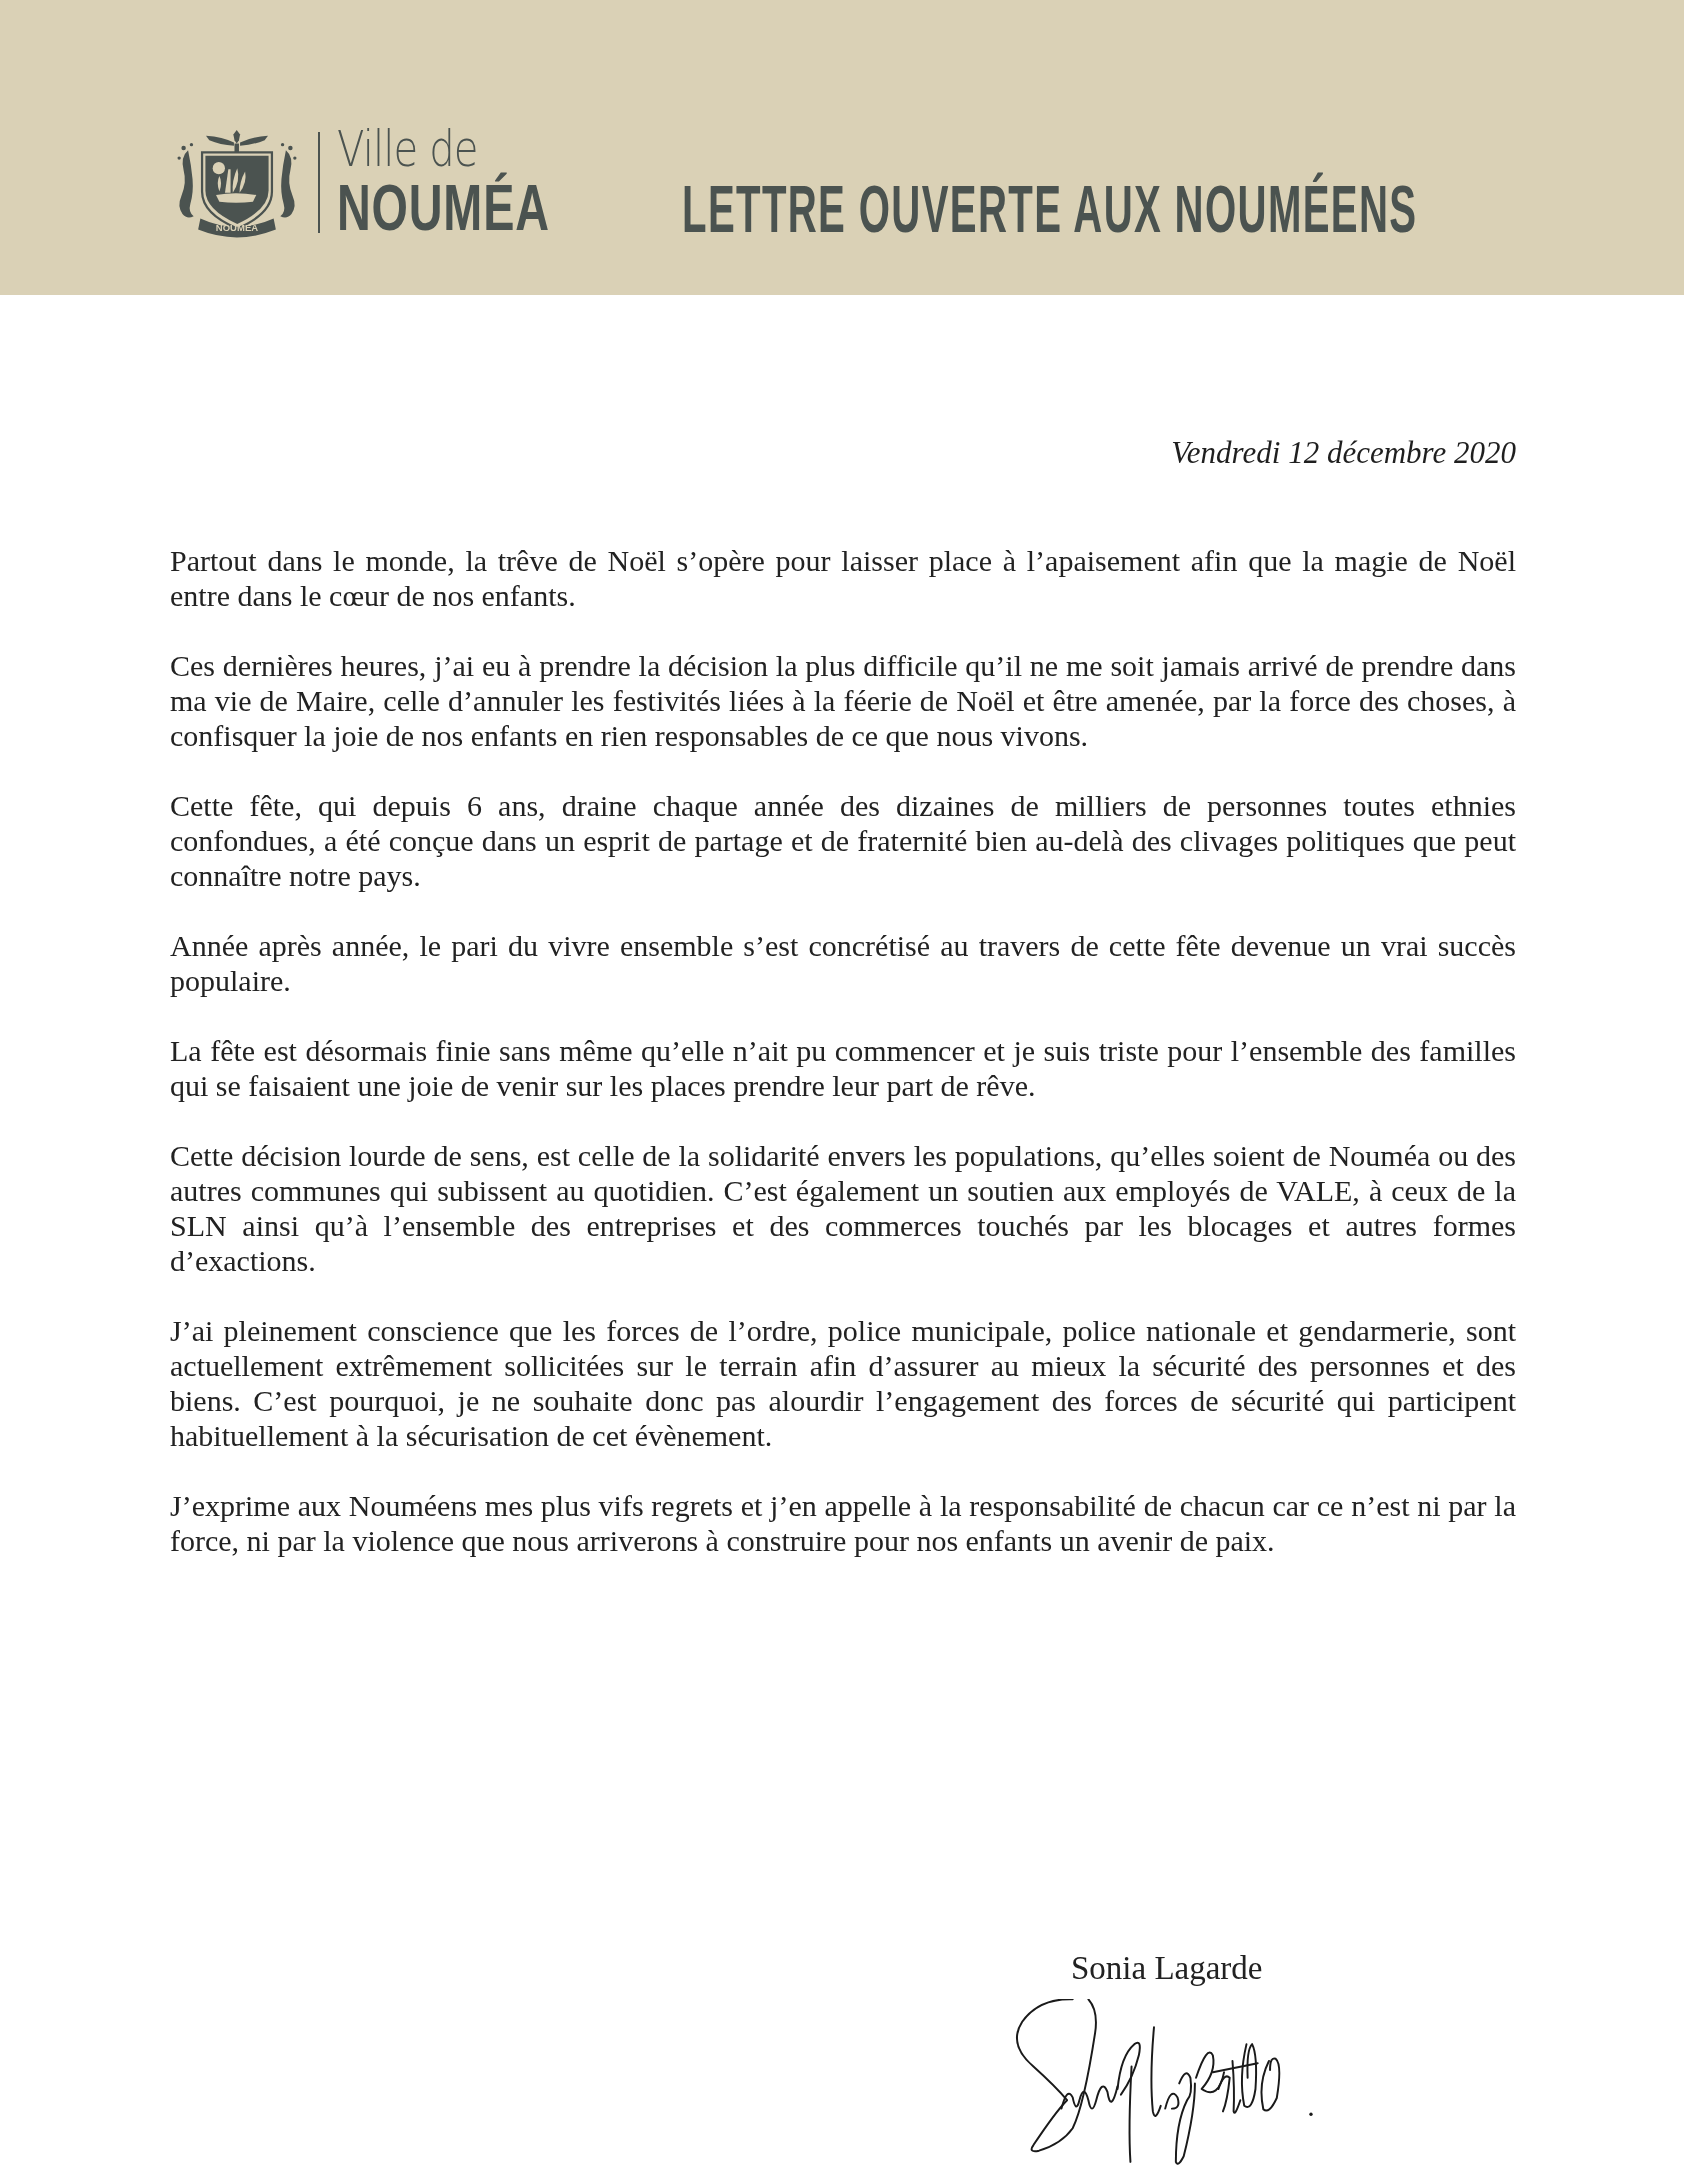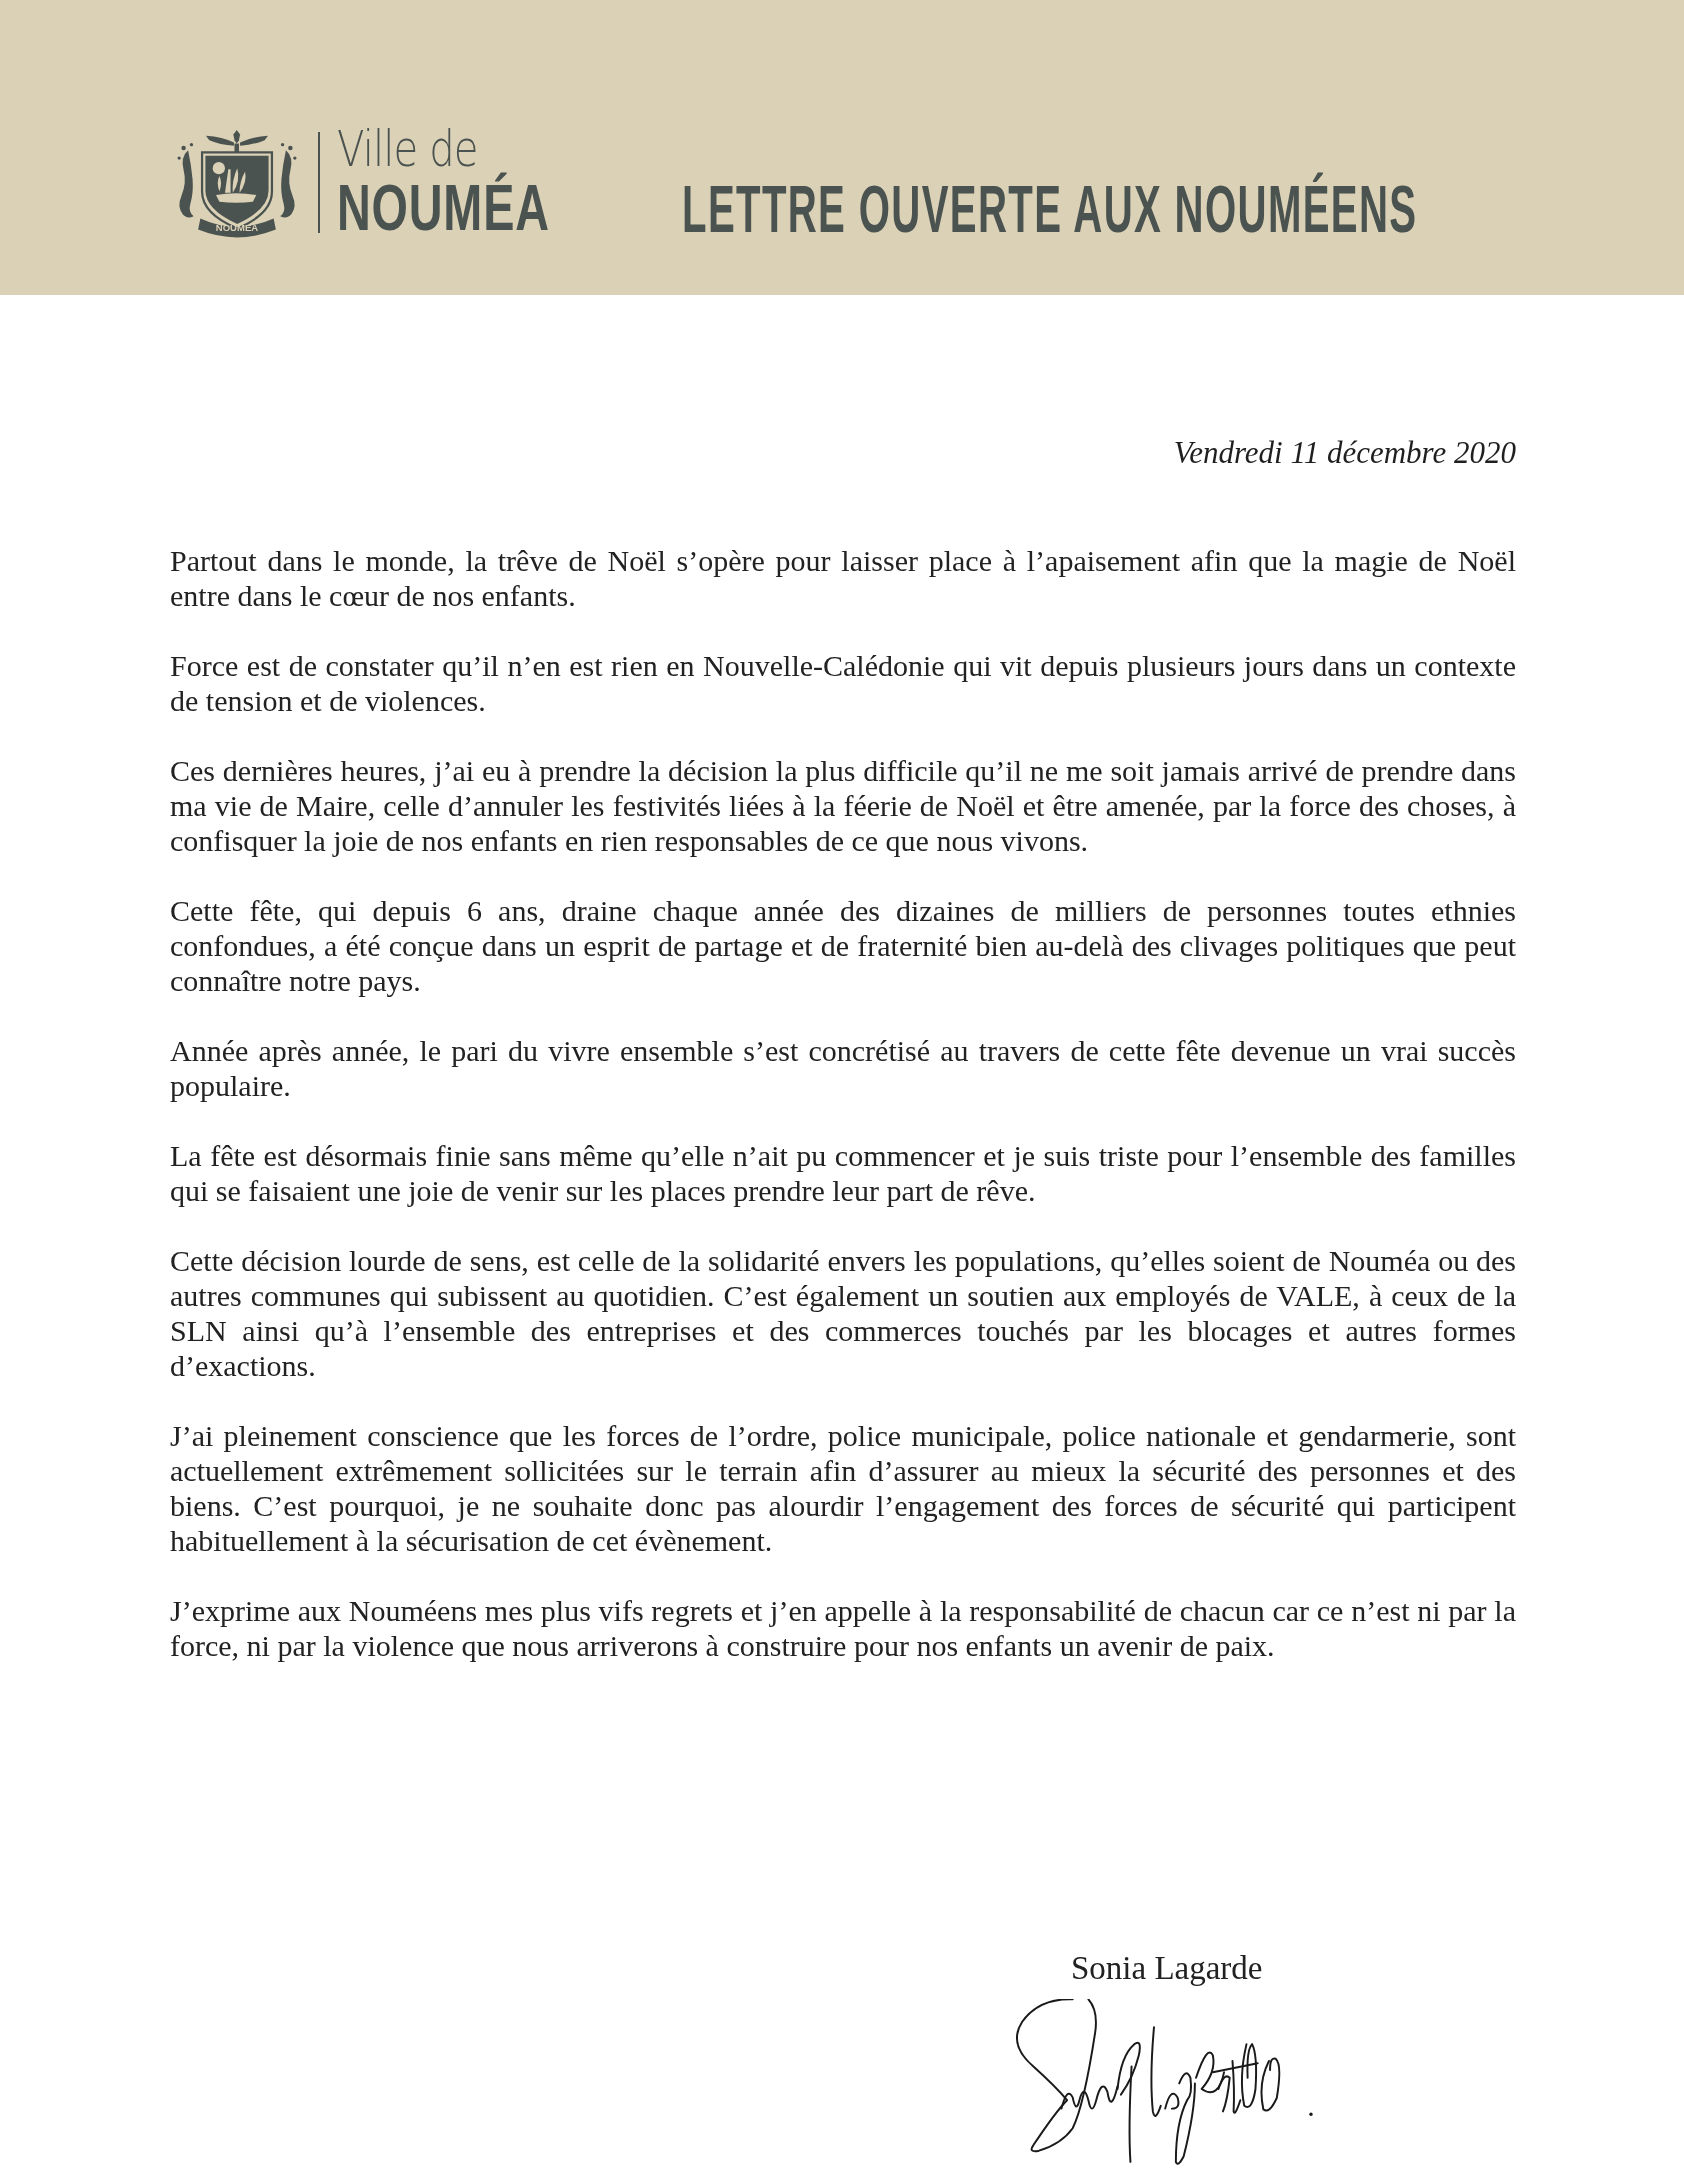--- a/index.html
+++ b/index.html
@@ -128,25 +128,24 @@
 
     <path d="M52 160 q65 30 131 0 l4 20 q-70 28 -139 0 z" fill="#4B5350"></path>
     <text x="117.5" y="182" text-anchor="middle" font-family="Liberation Sans, sans-serif" font-weight="bold" font-size="17" fill="#DAD1B6">NOUMEA</text>
   </svg>
   <div class="logo-divider"></div>
   <div class="logo-ville">Ville de</div>
   <div class="logo-noumea">NOUMÉA</div>
   <div class="letter-title">LETTRE OUVERTE AUX NOUMÉENS</div>
 </div>
 
-<div class="date-line">Vendredi 11 décembre 2020</div>
+<div class="date-line">Vendredi 12 décembre 2020</div>
 
 <div class="body-text">
   <p>Partout dans le monde, la trêve de Noël s’opère pour laisser place à l’apaisement afin que la magie de Noël entre dans le cœur de nos enfants.</p>
-  <p>Force est de constater qu’il n’en est rien en Nouvelle-Calédonie qui vit depuis plusieurs jours dans un contexte de tension et de violences.</p>
   <p>Ces dernières heures, j’ai eu à prendre la décision la plus difficile qu’il ne me soit jamais arrivé de prendre dans ma vie de Maire, celle d’annuler les festivités liées à la féerie de Noël et être amenée, par la force des choses, à confisquer la joie de nos enfants en rien responsables de ce que nous vivons.</p>
   <p>Cette fête, qui depuis 6 ans, draine chaque année des dizaines de milliers de personnes toutes ethnies confondues, a été conçue dans un esprit de partage et de fraternité bien au-delà des clivages politiques que peut connaître notre pays.</p>
   <p>Année après année, le pari du vivre ensemble s’est concrétisé au travers de cette fête devenue un vrai succès populaire.</p>
   <p>La fête est désormais finie sans même qu’elle n’ait pu commencer et je suis triste pour l’ensemble des familles qui se faisaient une joie de venir sur les places prendre leur part de rêve.</p>
   <p>Cette décision lourde de sens, est celle de la solidarité envers les populations, qu’elles soient de Nouméa ou des autres communes qui subissent au quotidien. C’est également un soutien aux employés de VALE, à ceux de la SLN ainsi qu’à l’ensemble des entreprises et des commerces touchés par les blocages et autres formes d’exactions.</p>
   <p>J’ai pleinement conscience que les forces de l’ordre, police municipale, police nationale et gendarmerie, sont actuellement extrêmement sollicitées sur le terrain afin d’assurer au mieux la sécurité des personnes et des biens. C’est pourquoi, je ne souhaite donc pas alourdir l’engagement des forces de sécurité qui participent habituellement à la sécurisation de cet évènement.</p>
   <p>J’exprime aux Nouméens mes plus vifs regrets et j’en appelle à la responsabilité de chacun car ce n’est ni par la force, ni par la violence que nous arriverons à construire pour nos enfants un avenir de paix.</p>
 </div>
 
 <div class="signatory-name">Sonia Lagarde</div>

